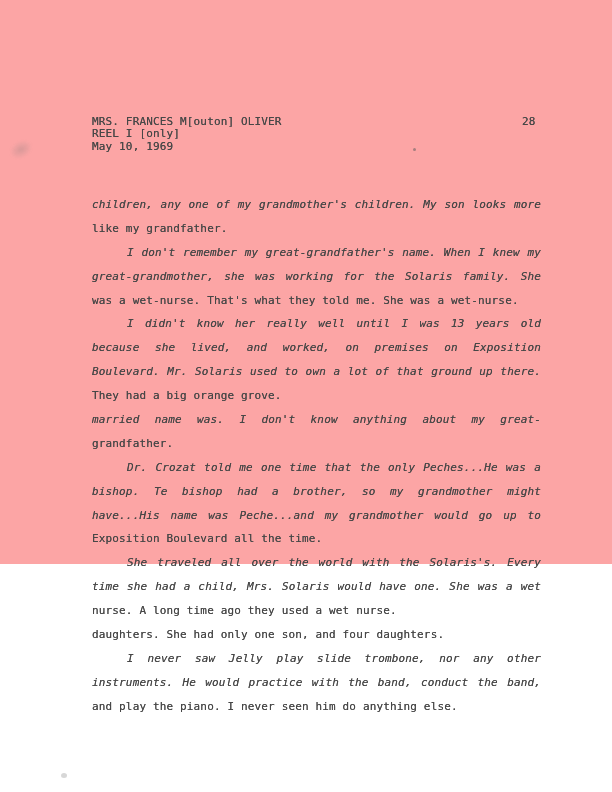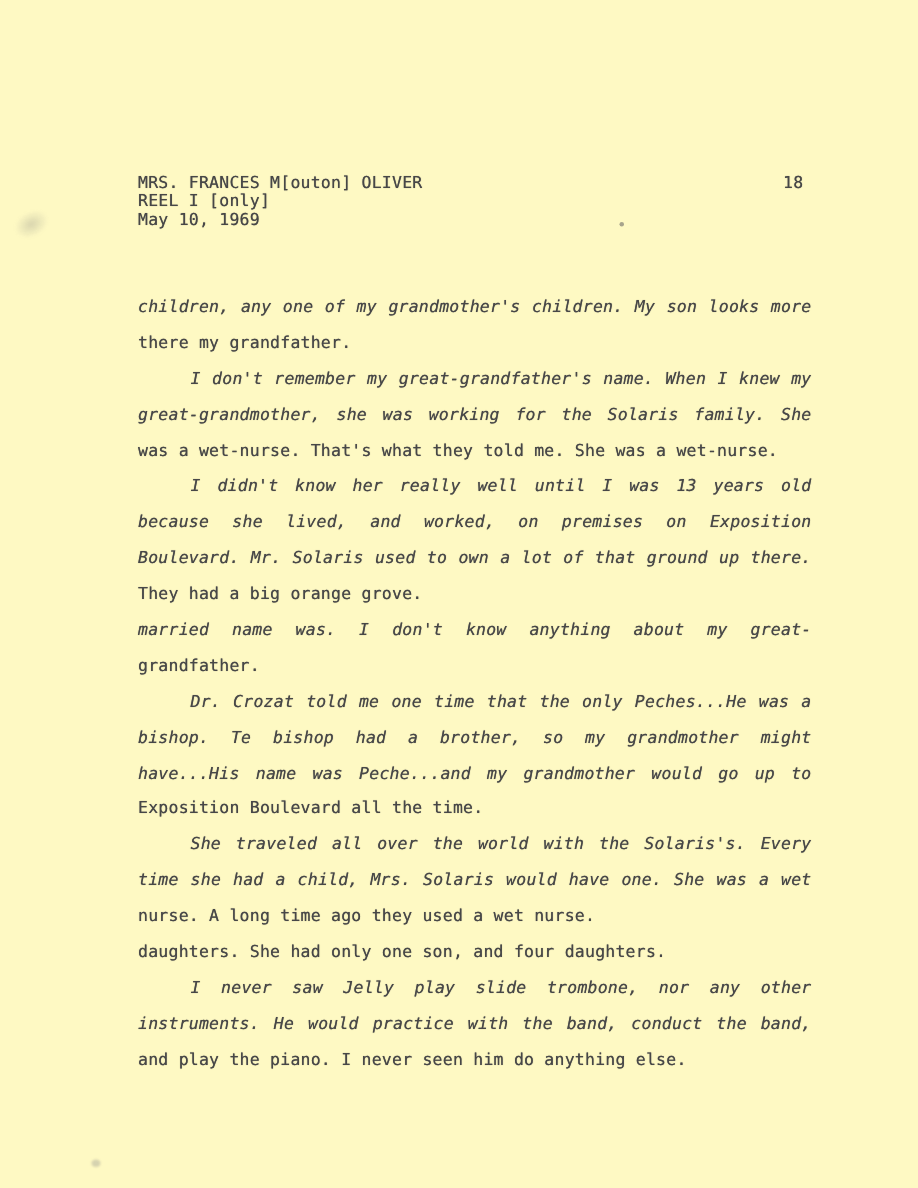--- a/index.html
+++ b/index.html
@@ -4,22 +4,22 @@
 <style>
   html, body { margin: 0; padding: 0; }
   body {
     width: 612px; height: 792px;
     background: #ffffff;
     overflow: hidden;
     font-family: "DejaVu Sans Mono", "Liberation Mono", monospace;
   }
   .page {
     position: absolute; left: 0; top: 0;
-    width: 612px; height: 792px;
-    background: #fef9c3;
+    width: 612px; height: 564px;
+    background: #fca5a5;
     color: #474747;
   }
   .header {
     position: absolute; left: 92px; top: 116px;
     font-size: 11px; line-height: 12.3px;
     letter-spacing: 0.15px;
     text-shadow: 0 0 0.5px rgba(70,70,70,0.85);
   }
   .pagenum {
     position: absolute; left: 522px; top: 116px;
@@ -78,25 +78,25 @@
   <div class="smudge"></div>
   <div class="speck-a"></div>
   <div class="speck-b"></div>
 
   <div class="header" id="header-lines">
       <div>MRS. FRANCES M[outon] OLIVER</div>
       <div>REEL I [only]</div>
       <div>May 10, 1969</div>
     </div>
 
-  <div class="pagenum">18</div>
+  <div class="pagenum">28</div>
 
   <div class="bodytext" id="body-text">
       <div class="line just"><span>children, any one of my grandmother's children. My son looks more</span></div>
-      <div class="line"><span>there my grandfather.</span></div>
+      <div class="line"><span>like my grandfather.</span></div>
       <div class="line just indent"><span>I don't remember my great-grandfather's name. When I knew my</span></div>
       <div class="line just"><span>great-grandmother, she was working for the Solaris family. She</span></div>
       <div class="line"><span>was a wet-nurse. That's what they told me. She was a wet-nurse.</span></div>
       <div class="line just indent"><span>I didn't know her really well until I was 13 years old</span></div>
       <div class="line just"><span>because she lived, and worked, on premises on Exposition</span></div>
       <div class="line just"><span>Boulevard. Mr. Solaris used to own a lot of that ground up there.</span></div>
       <div class="line"><span>They had a big orange grove.</span></div>
       <div class="line just"><span>married name was. I don't know anything about my great-</span></div>
       <div class="line"><span>grandfather.</span></div>
       <div class="line just indent"><span>Dr. Crozat told me one time that the only Peches...He was a</span></div>

